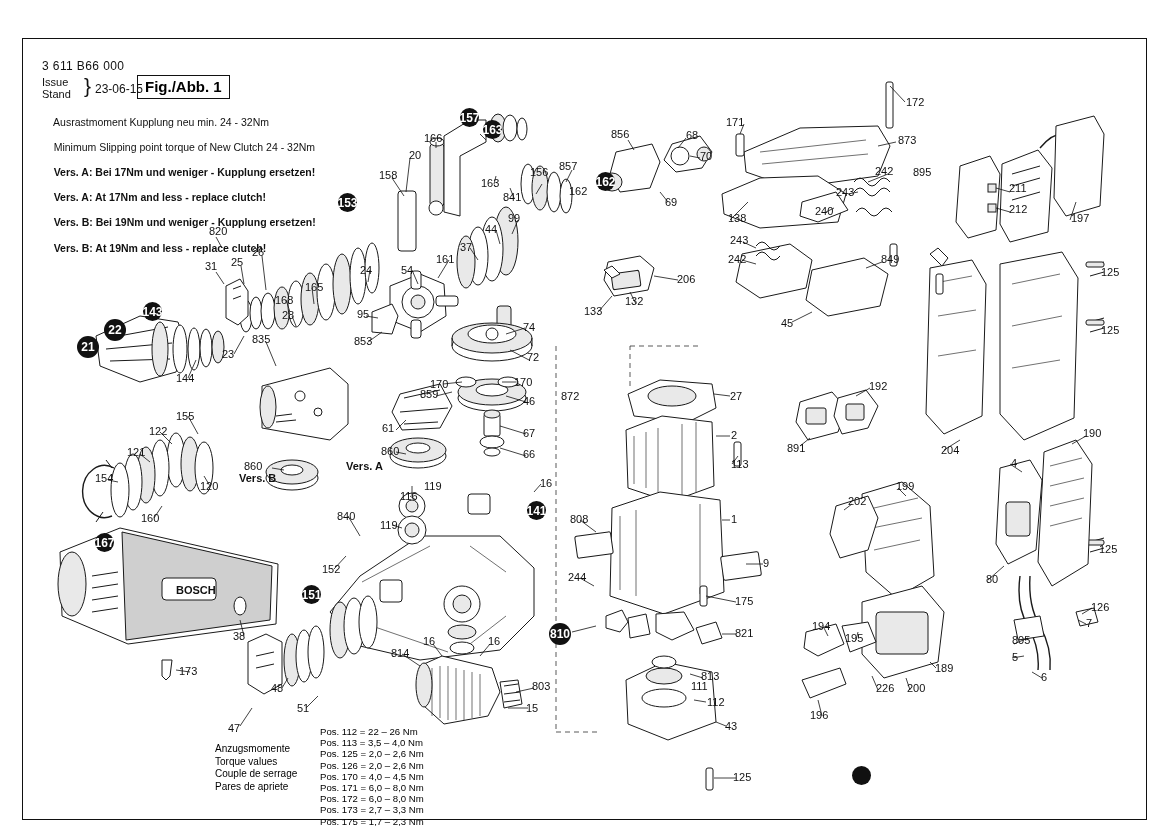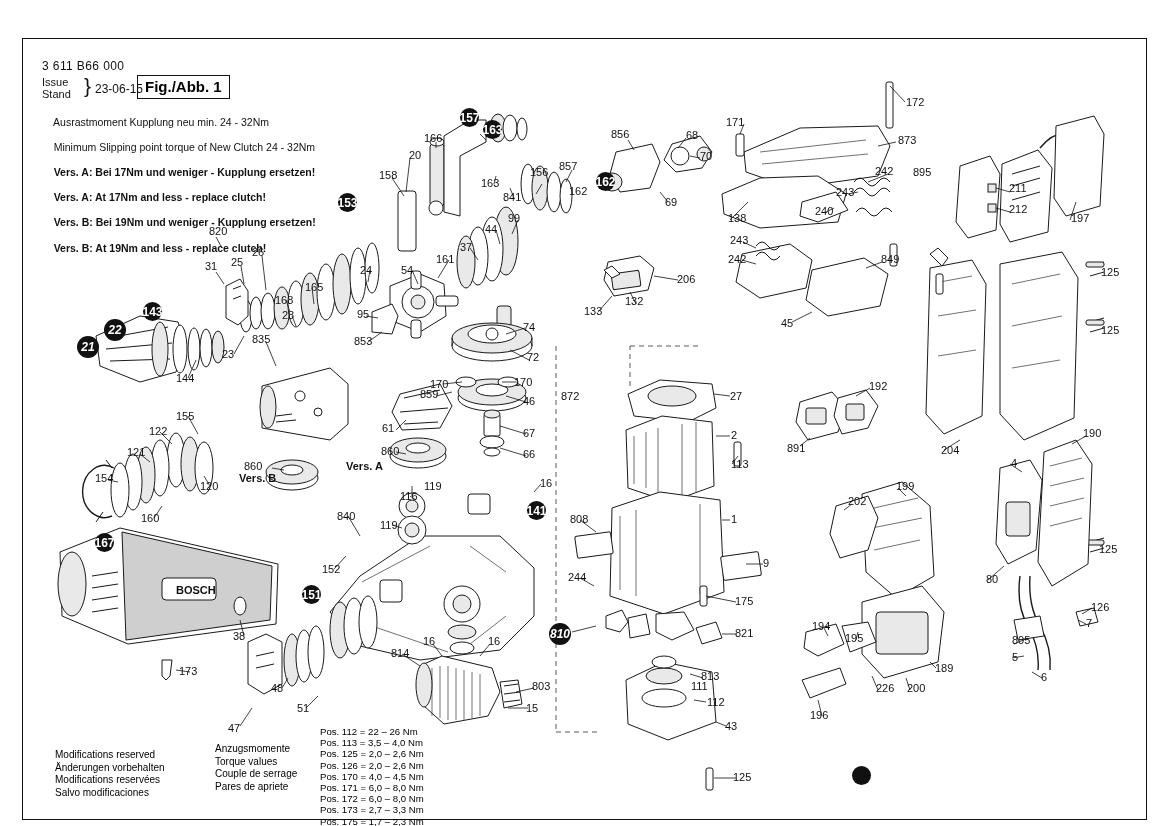--- a/index.html
+++ b/index.html
@@ -14,21 +14,21 @@
   #issuebrace{left:84px;top:59px;font-size:21px;line-height:21px;}
   #datetxt{left:95px;top:67px;font-size:12px;}
   #figbox{position:absolute;left:137px;top:59px;border:1.4px solid #111;padding:2px 7px 3px 7px;font-size:15px;font-weight:bold;}
 
   #notes{left:42px;top:87px;font-size:10.5px;line-height:12.6px;}
 
   .lbl{position:absolute;font-size:11px;color:#111;white-space:nowrap;}
   .dot{position:absolute;border-radius:50%;background:#111;color:#fff;font-size:12px;font-weight:bold;
        display:flex;align-items:center;justify-content:center;}
   .dot.s{width:19px;height:19px;}
-  .dot.m{width:22px;height:22px;font-style:italic;}
+  .dot.m{width:22px;height:22px;}
 
   #torque{position:absolute;left:320px;top:710px;font-size:9.6px;line-height:11.2px;white-space:pre;}
   #tq-h{position:absolute;left:215px;top:727px;font-size:10px;line-height:12.6px;white-space:pre;}
   #modif{position:absolute;left:55px;top:733px;font-size:10px;line-height:12.6px;white-space:pre;}
   #legend-dot{position:absolute;left:852px;top:750px;width:19px;height:19px;border-radius:50%;background:#111;}
   #legend-txt{position:absolute;left:878px;top:752px;font-size:10.5px;line-height:12.8px;white-space:pre;}
 
   svg.art{position:absolute;left:0;top:0;width:1169px;height:826px;pointer-events:none;}
   .s{fill:none;stroke:#1a1a1a;stroke-width:1;}
   .s2{fill:none;stroke:#1a1a1a;stroke-width:1.4;}
@@ -52,24 +52,20 @@
 
   <div class="hdr" id="notes">
     <span>Ausrastmoment Kupplung neu min. 24 - 32Nm</span><br>
     <span>Minimum Slipping point torque of New Clutch 24 - 32Nm</span><br>
     <b>Vers. A: Bei 17Nm und weniger - Kupplung ersetzen!</b><br>
     <b>Vers. A: At 17Nm and less - replace clutch!</b><br>
     <b>Vers. B: Bei 19Nm und weniger - Kupplung ersetzen!</b><br>
     <b>Vers. B: At 19Nm and less - replace clutch!</b>
   </div>
 
-  <div id="modif">Modifications reserved
-Änderungen vorbehalten
-Modifications reservées
-Salvo modificaciones</div>
   <div id="tq-h">Anzugsmomente
 Torque values
 Couple de serrage
 Pares de apriete</div>
   <div id="torque">Pos. 112 = 22 – 26 Nm
 Pos. 113 = 3,5 – 4,0 Nm
 Pos. 125 = 2,0 – 2,6 Nm
 Pos. 126 = 2,0 – 2,6 Nm
 Pos. 170 = 4,0 – 4,5 Nm
 Pos. 171 = 6,0 – 8,0 Nm

